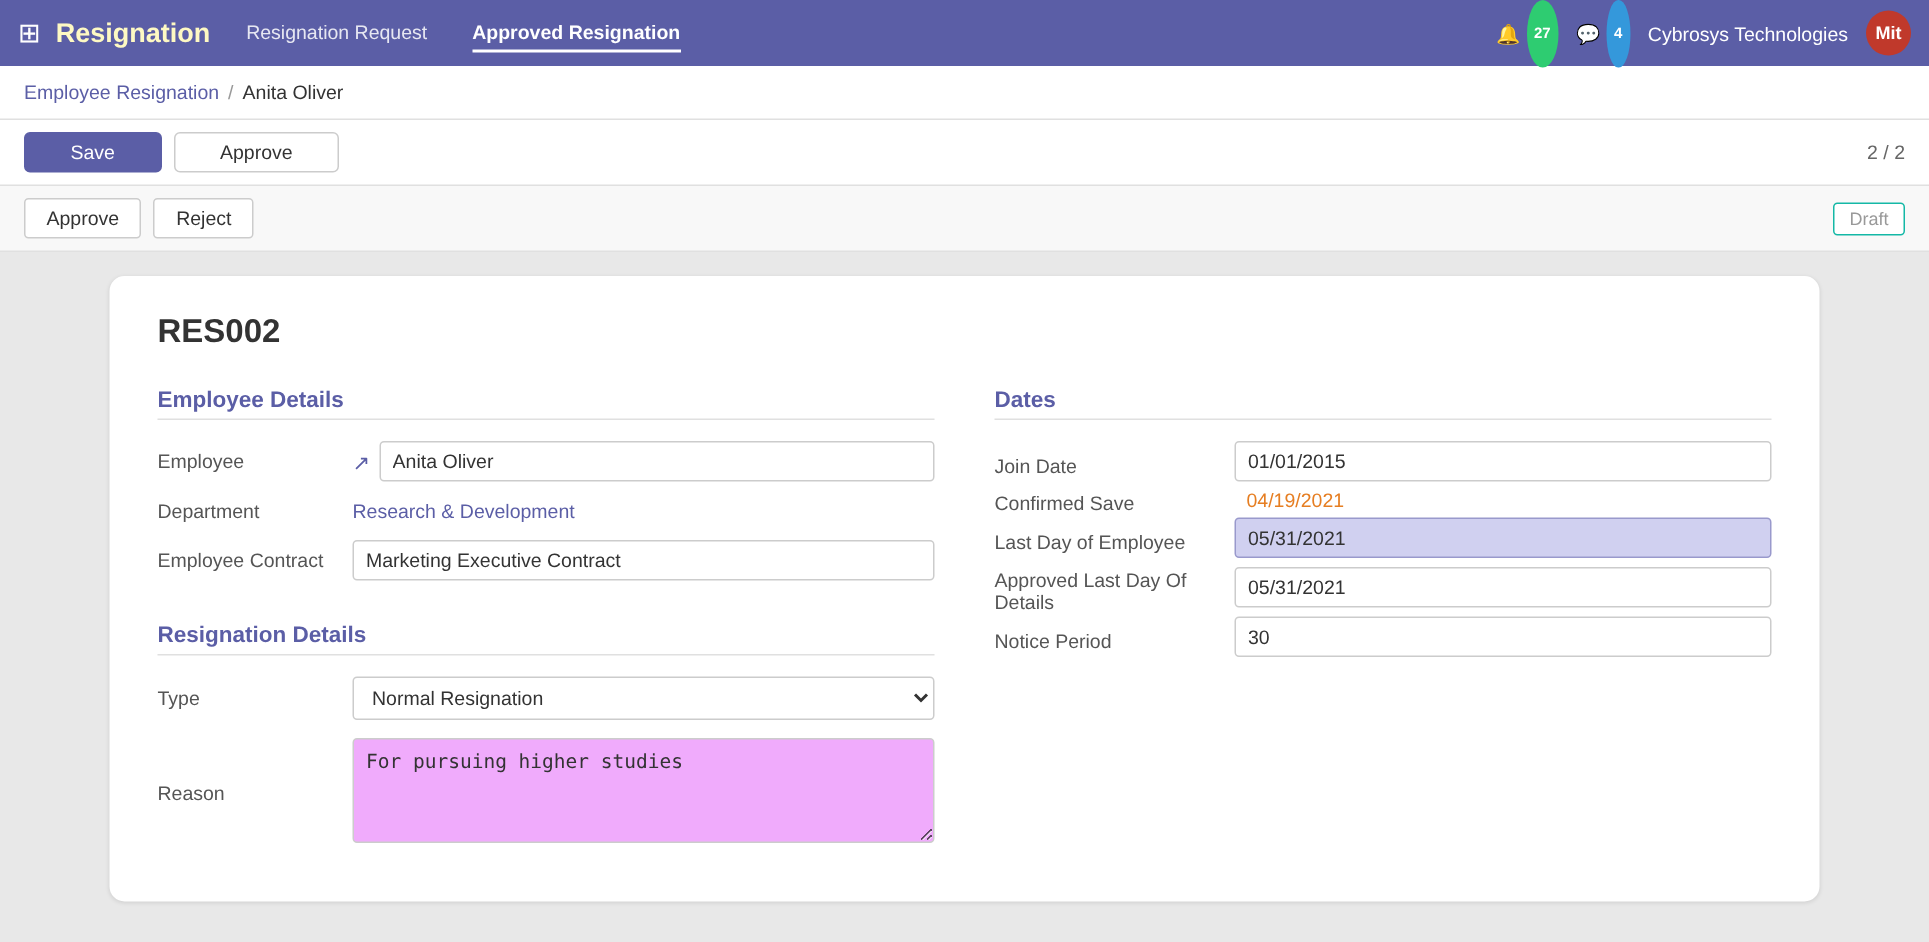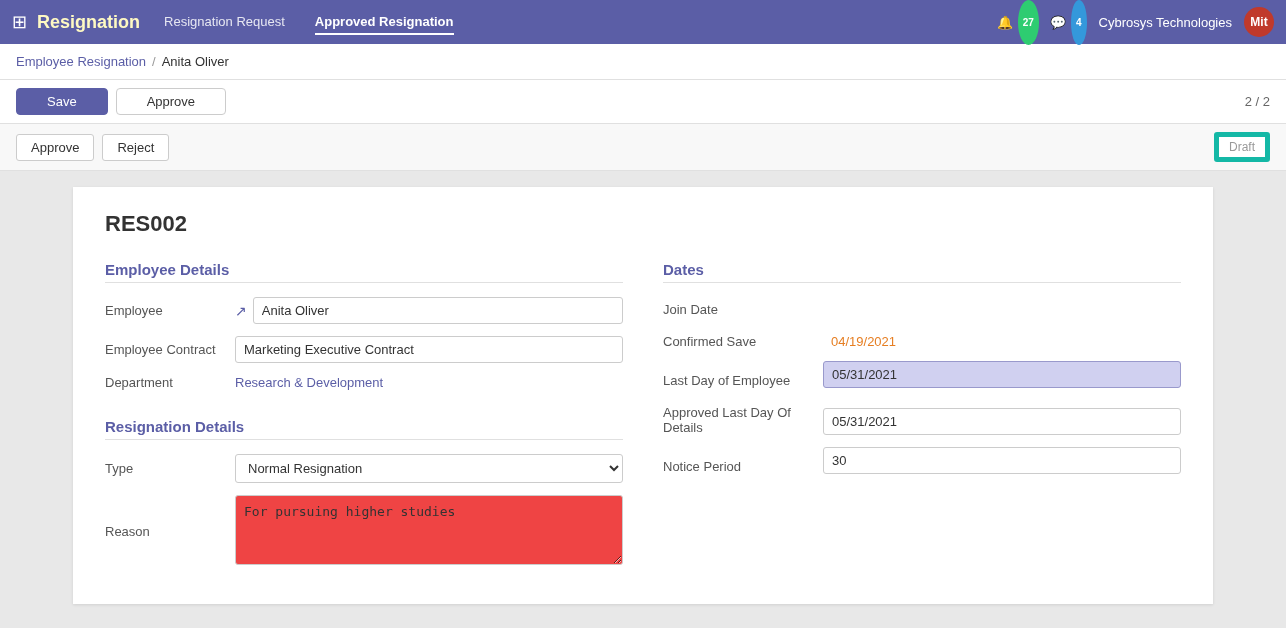--- a/index.html
+++ b/index.html
@@ -154,35 +154,35 @@
       background: #f8f8f8;
       padding: 8px 16px;
       border-bottom: 1px solid #e0e0e0;
       display: flex;
       align-items: center;
       gap: 8px;
     }
     .status-tag {
       color: #999;
       font-size: 12px;
-      border: 5px solid #14b8a6;
+      border: 1px solid #14b8a6;
       padding: 3px 10px;
       border-radius: 3px;
       background: white;
     }
 
     
     .main-content {
       padding: 16px;
       background: #e8e8e8;
       min-height: calc(628px - 44px - 44px - 40px - 40px);
     }
     .form-card {
       background: white;
-      border-radius: 0;
+      border-radius: 10px;
       padding: 24px 32px;
       max-width: 1140px;
       margin: 0 auto;
       box-shadow: 0 1px 3px rgba(0,0,0,0.1);
     }
     .record-id {
       font-size: 22px;
       font-weight: bold;
       color: #333;
       margin-bottom: 24px;
@@ -252,22 +252,22 @@
       align-items: center;
       gap: 6px;
     }
     .external-link-icon {
       color: #5b5ea6;
       cursor: pointer;
       font-size: 14px;
     }
     .date-input-row {
       display: flex;
-      align-items: flex-end;
-      margin-bottom: 12px;
+      align-items: center;
+      margin-bottom: 2px;
     }
     .date-label {
       width: 160px;
       font-size: 13px;
       color: #555;
       flex-shrink: 0;
       padding-top: 5px;
     }
     .date-value {
       flex: 1;
@@ -294,21 +294,21 @@
     
     .resignation-section {
       margin-top: 28px;
     }
     .reason-textarea {
       width: 100%;
       padding: 8px;
       border: 1px solid #ccc;
       border-radius: 3px;
       font-size: 13px;
-      background: #ef4444;
+      background: #f0abfc;
       color: #333;
       height: 70px;
       resize: vertical;
     }
   </style>
 </head>
 <body>
 
 <div class="topbar">
   <span class="topbar-grid-icon">⊞</span>
@@ -365,29 +365,29 @@
 
         <div class="form-row">
           <span class="form-label">Employee</span>
           <div class="form-value input-with-icon">
             <span class="external-link-icon">↗</span>
             <input class="form-input" type="text" value="Anita Oliver" style="">
           </div>
         </div>
 
         <div class="form-row">
+          <span class="form-label">Department</span>
+          <span class="form-value dept-link">Research &amp; Development</span>
+        </div>
+
+        <div class="form-row">
           <span class="form-label">Employee Contract</span>
           <div class="form-value">
             <input class="form-input" type="text" value="Marketing Executive Contract" style="">
           </div>
-        </div>
-
-        <div class="form-row">
-          <span class="form-label">Department</span>
-          <span class="form-value dept-link">Research &amp; Development</span>
         </div>
 
         <div class="resignation-section">
           <div class="section-title">Resignation Details</div>
 
           <div class="form-row">
             <span class="form-label">Type</span>
             <div class="form-value">
               <select class="form-input-select">
                 <option>Normal Resignation</option>
@@ -403,20 +403,23 @@
             </div>
           </div>
         </div>
       </div>
 
       <div class="form-section-right">
         <div class="section-title">Dates</div>
 
         <div class="date-input-row">
           <span class="date-label">Join Date</span>
+          <div class="date-value">
+            <input class="date-input" type="text" value="01/01/2015" style="">
+          </div>
         </div>
 
         <div class="date-input-row">
           <span class="date-label">Confirmed Save</span>
           <div class="date-value">
             <span class="confirmed-date">04/19/2021</span>
           </div>
         </div>
 
         <div class="date-input-row">

